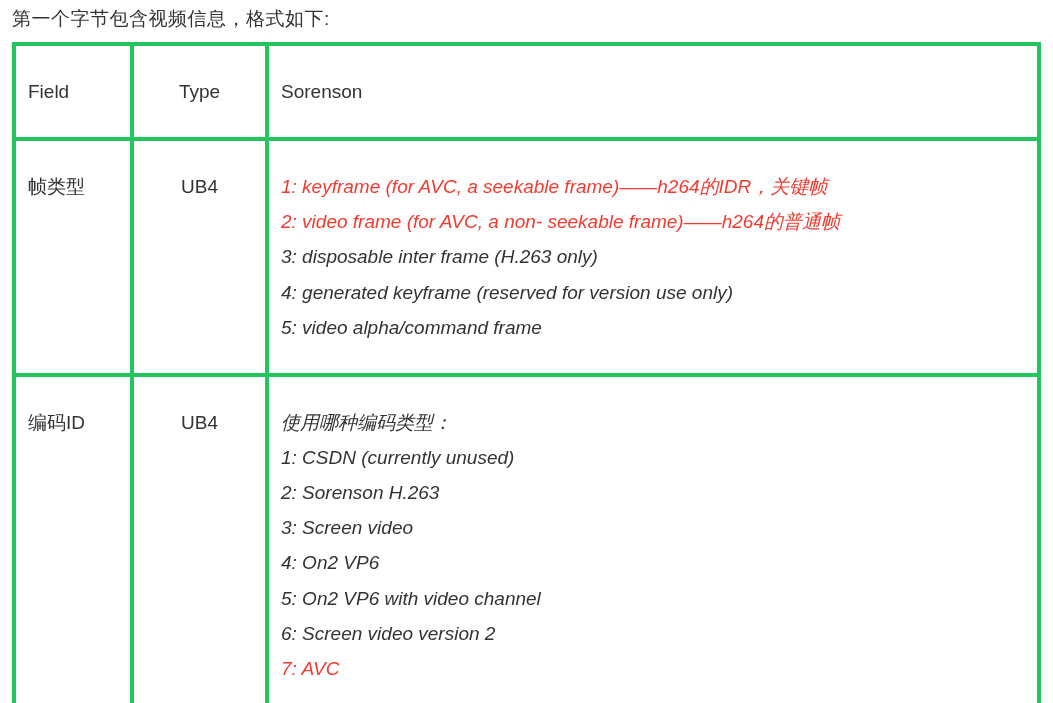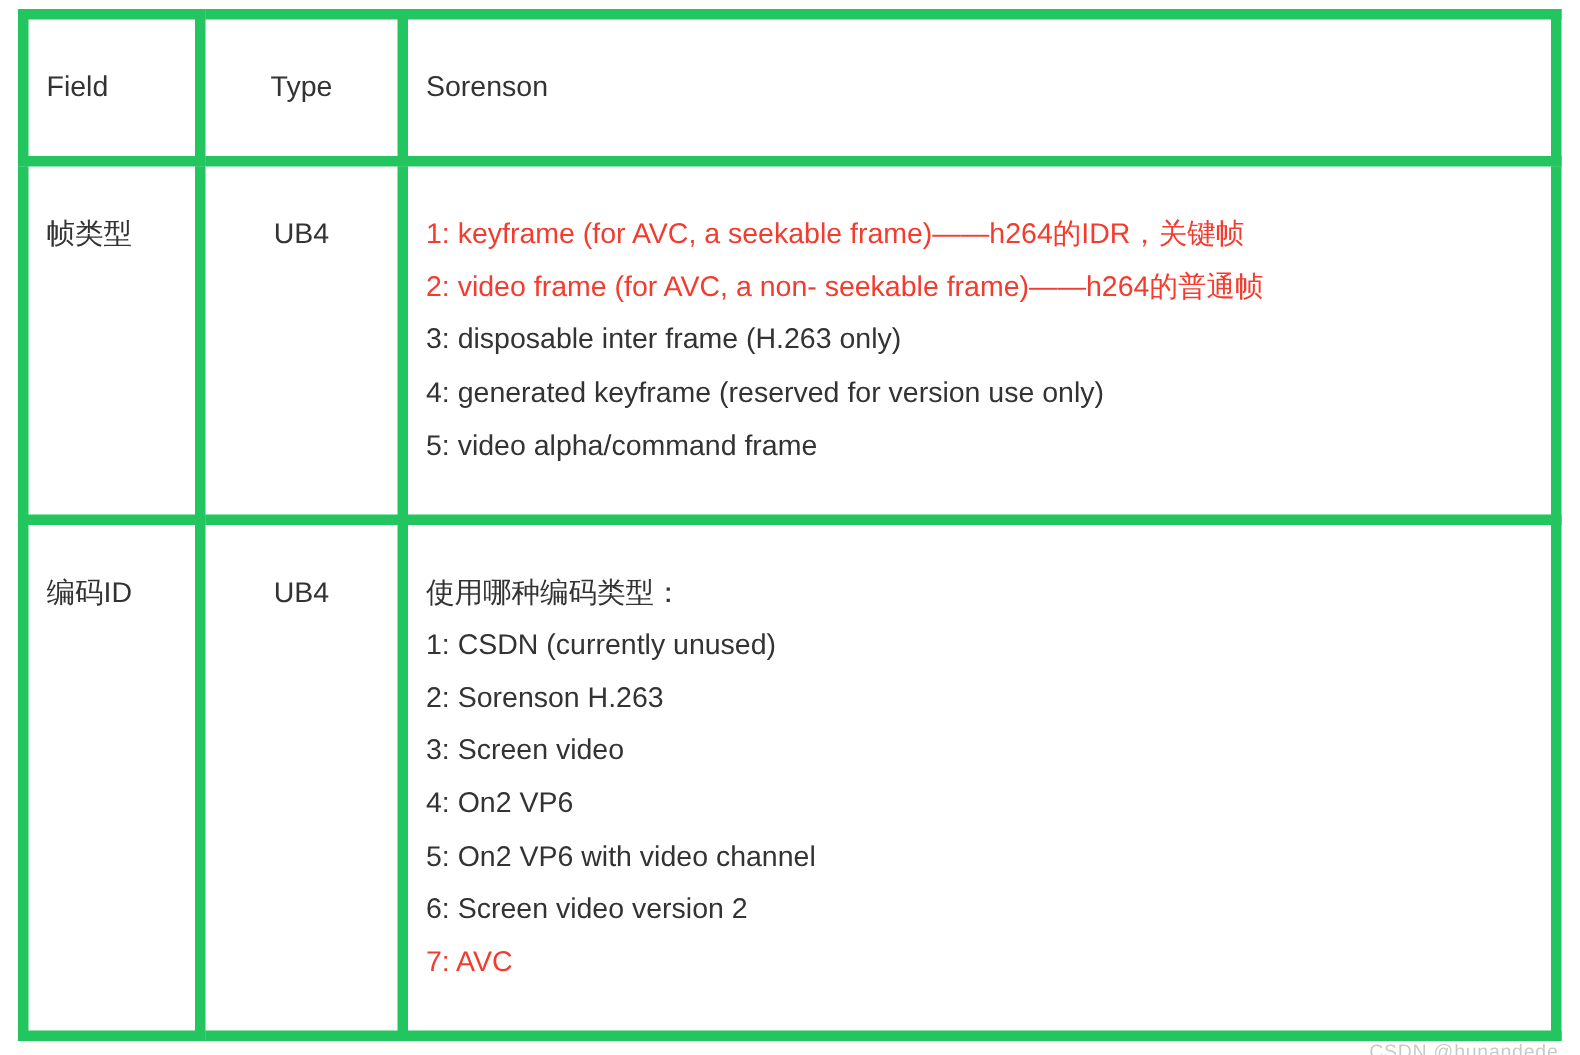--- a/index.html
+++ b/index.html
@@ -23,54 +23,56 @@
   }
   table {
     border-collapse: collapse;
     width: 100%;
     table-layout: fixed;
   }
   col.col-field   { width: 118px; }
   col.col-type    { width: 135px; }
   col.col-comment {  }
   th, td {
-    border: 7px solid #22c55e;
+    border: 4px solid #22c55e;
     padding: 28px 12px;
     vertical-align: top;
     text-align: left;
     font-weight: normal;
     line-height: 1.85;
     word-break: break-word;
   }
   th {
     color: #333;
   }
   td.center, th.center { text-align: center; margin-left: 44px; }
   .comment-line {
     display: block;
+    font-style: italic;
   }
   .highlight {
     color: #f33b2f; 
   }
   .watermark {
     position: absolute;
     right: 14px;
     bottom: 6px;
     font-size: 13px;
     color: rgba(0,0,0,0.22);
     letter-spacing: 0.5px;
     pointer-events: none;
     user-select: none;
   }
 </style>
 </head>
 <body>
 
 <div class="page">
 
+  <p class="intro">第一个字节包含视频信息，格式如下:</p>
 
   <table>
     <colgroup>
       <col class="col-field">
       <col class="col-type">
       <col class="col-comment">
     </colgroup>
     <thead>
       <tr>
         <th>Field</th>

